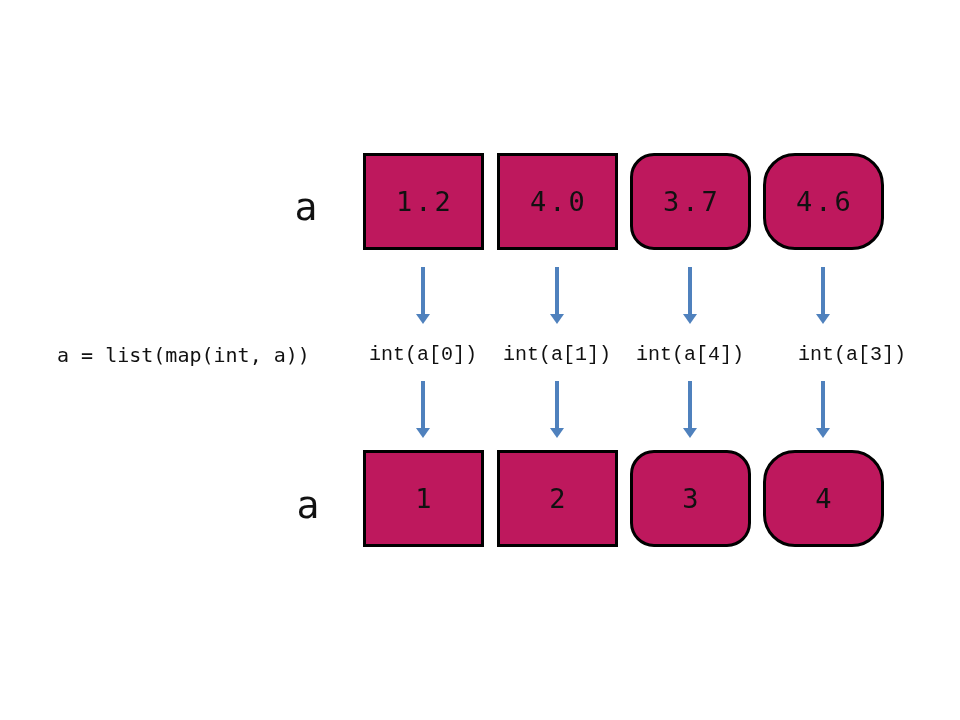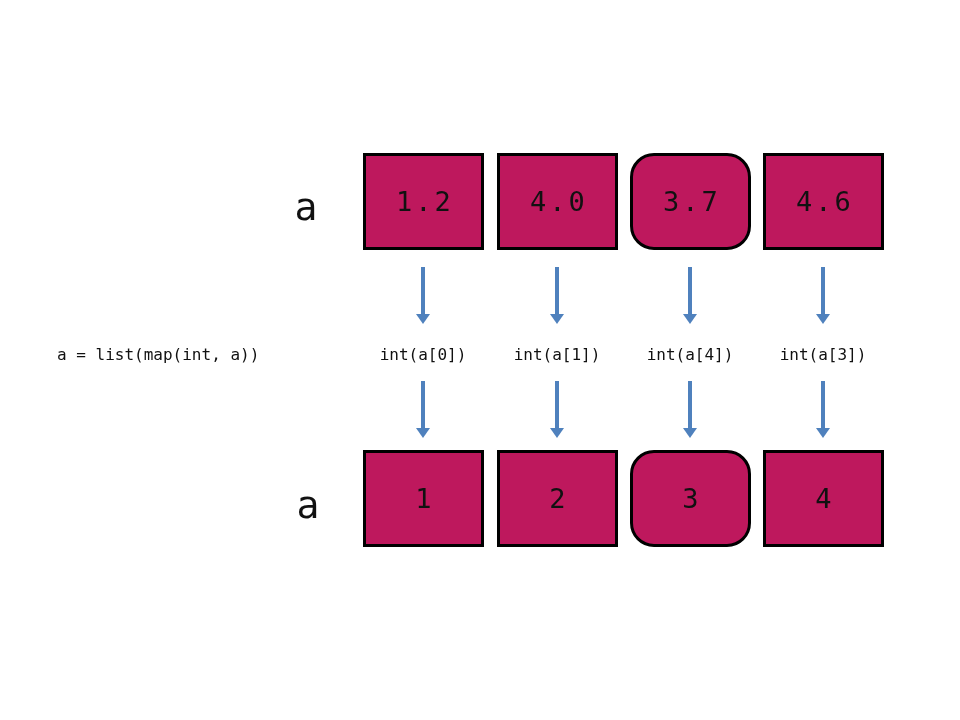--- a/index.html
+++ b/index.html
@@ -34,35 +34,35 @@
     justify-content: center;
     font-size: 27px;
     letter-spacing: 3px;
   }
   .cell span { margin-left: 3px; } 
   .row-top .cell  { top: 153px; }
   .row-bottom .cell { top: 450px; }
   .c0 { left: 363px; }
   .c1 { left: 497px; }
   .c2 { left: 630px; border-radius: 24px; }
-  .c3 { left: 763px; }
+  .c3 { left: 763px; border-radius: 32px; }
 
   .mid-label {
     position: absolute;
     top: 344px;
-    font-size: 16px;
+    font-size: 20px;
     line-height: 22px;
     white-space: pre;
   }
   .expr { left: 57px; }
-  .op { transform: translateX(-50%); }
+  .op { transform: translateX(-50%); font-family: Liberation Mono, monospace; }
   .op0 { left: 423px; }
   .op1 { left: 557px; text-align: right; }
   .op2 { left: 690px; }
-  .op3 { left: 823px; }
+  .op3 { left: 852px; }
 
   .arrow {
     position: absolute;
     width: 14px;
     height: 57px;
   }
   .arrow .shaft {
     position: absolute;
     left: 50%;
     transform: translateX(-50%);

